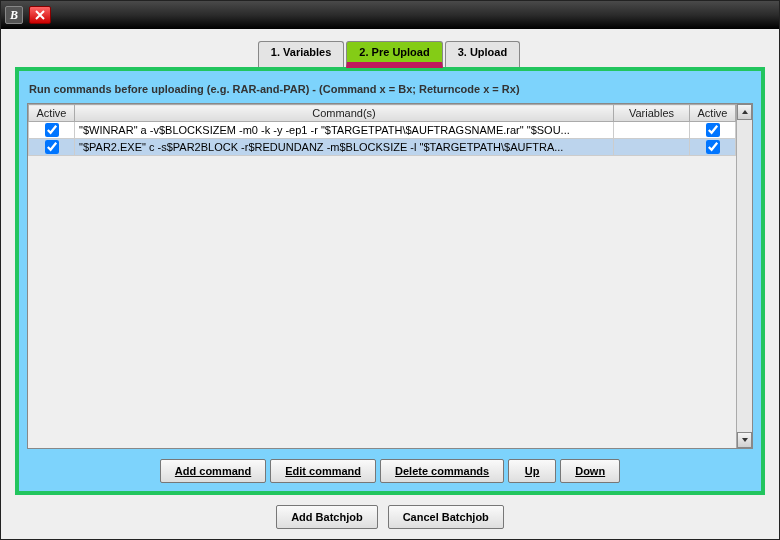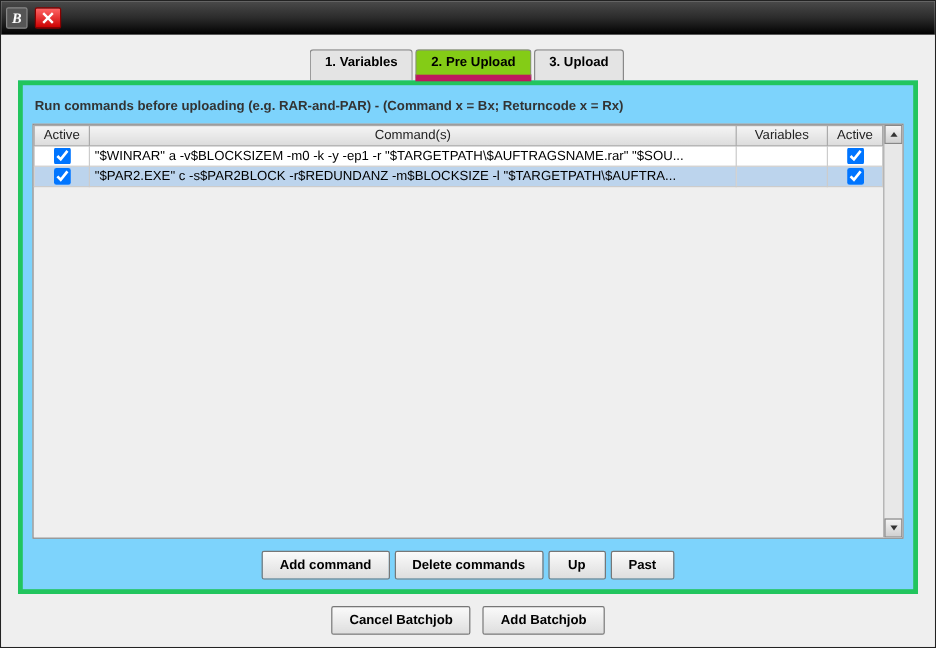--- a/index.html
+++ b/index.html
@@ -20,21 +20,21 @@
   table { border-collapse:collapse; width:100%; table-layout:fixed; }
   thead th { background:linear-gradient(to bottom,#f4f4f4,#dcdcdc); border:1px solid #aaa; padding:2px 4px; font-weight:normal; color:#222; overflow:hidden; white-space:nowrap; text-overflow:ellipsis;margin-top:24px; }
   tbody td { border:1px solid #ccc; padding:1px 4px; white-space:nowrap; overflow:hidden; text-overflow:ellipsis; background:#fff; }
   tbody tr.selected td { background:#bcd4ed; }
   .cb { width:14px; height:14px; margin:0 auto; display:block; }
   .tablecontent { flex:1; overflow:hidden; }
   .scrollbar { width:16px; background:#e8e8e8; border-left:1px solid #aaa; display:flex; flex-direction:column; }
   .sbbtn { height:16px; background:linear-gradient(to bottom,#f4f4f4,#d0d0d0); border:1px solid #888; display:flex; align-items:center; justify-content:center; cursor:pointer; }
   .sbbtn svg { width:8px; height:8px; }
   .sbtrack { flex:1; }
-  .btnrow { display:flex; gap:4px; justify-content:center; margin-top:10px; }
+  .btnrow { display:flex; gap:4px; justify-content:center; margin-top:10px;text-decoration:underline; }
   .btn { min-width:88px; padding:5px 14px; background:linear-gradient(to bottom,#fafafa,#dedede); border:1px solid #777; border-radius:2px; font-weight:bold; cursor:pointer; text-align:center; }
   .bottomrow { display:flex; gap:10px; justify-content:center; padding:10px 0 0 0; }
   col.active { width:46px; }
   col.cmd { }
   col.ret { width:76px; }
   col.chk { width:46px; }
 </style>
 </head>
 <body>
 
@@ -110,25 +110,26 @@
           <div class="sbbtn">
             <svg viewBox="0 0 8 8">
                 <path d="M1 2 L4 6 L7 2 Z" fill="#333"></path>
               </svg>
           </div>
         </div>
       </div>
 
       <div class="btnrow">
         <div class="btn">Add command</div>
+        <div class="btn">Edit command</div>
         <div class="btn">Delete commands</div>
         <div class="btn" style="min-width:48px">Up</div>
-        <div class="btn" style="min-width:48px">Past</div>
+        <div class="btn" style="min-width:48px">Down</div>
       </div>
     </div>
 
     <div class="bottomrow">
+      <div class="btn">Add Batchjob</div>
       <div class="btn">Cancel Batchjob</div>
-      <div class="btn">Add Batchjob</div>
     </div>
 
   </div>
 </div>
 
 </body></html>

